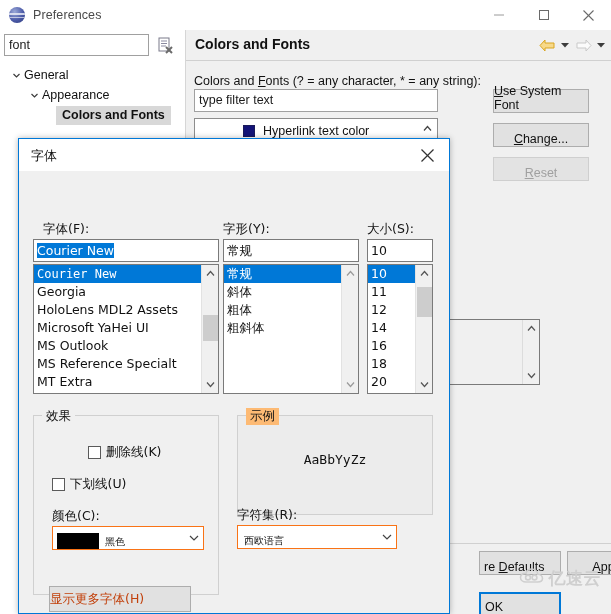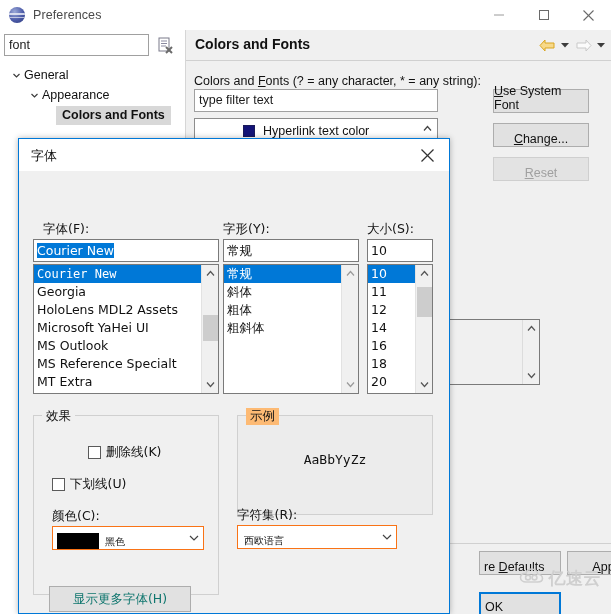--- a/index.html
+++ b/index.html
@@ -231,22 +231,22 @@
   .color-chip { width: 42px; height: 16px; margin-left: 4px; margin-right: 6px; background: #000; }
 
   .sample-text {
     position: absolute; left: 0; right: 0; top: 36px; text-align: center;
     font-family: "DejaVu Sans Mono", "Liberation Mono", monospace;
     font-size: 13px; color: #111;
   }
 
   .dlgbtn {
     position: absolute; border: 1px solid #adadad; background: #e1e1e1;
-    font-size: 12.5px; color: #0f766e;
-    display: flex; align-items: center; justify-content: center;
+    font-size: 12.5px; color: #c2410c;
+    display: flex; align-items: center; justify-content: flex-start;
     font-family: "DejaVu Sans", "Liberation Sans", sans-serif;
   }
 
   
   .watermark {
     position: absolute; right: 10px; bottom: 24px;
     display: flex; align-items: center; gap: 4px;
     color: #cfcfcf; font-size: 17px; font-weight: bold;
     font-family: "DejaVu Sans", "Liberation Sans", sans-serif;
     letter-spacing: .5px;

